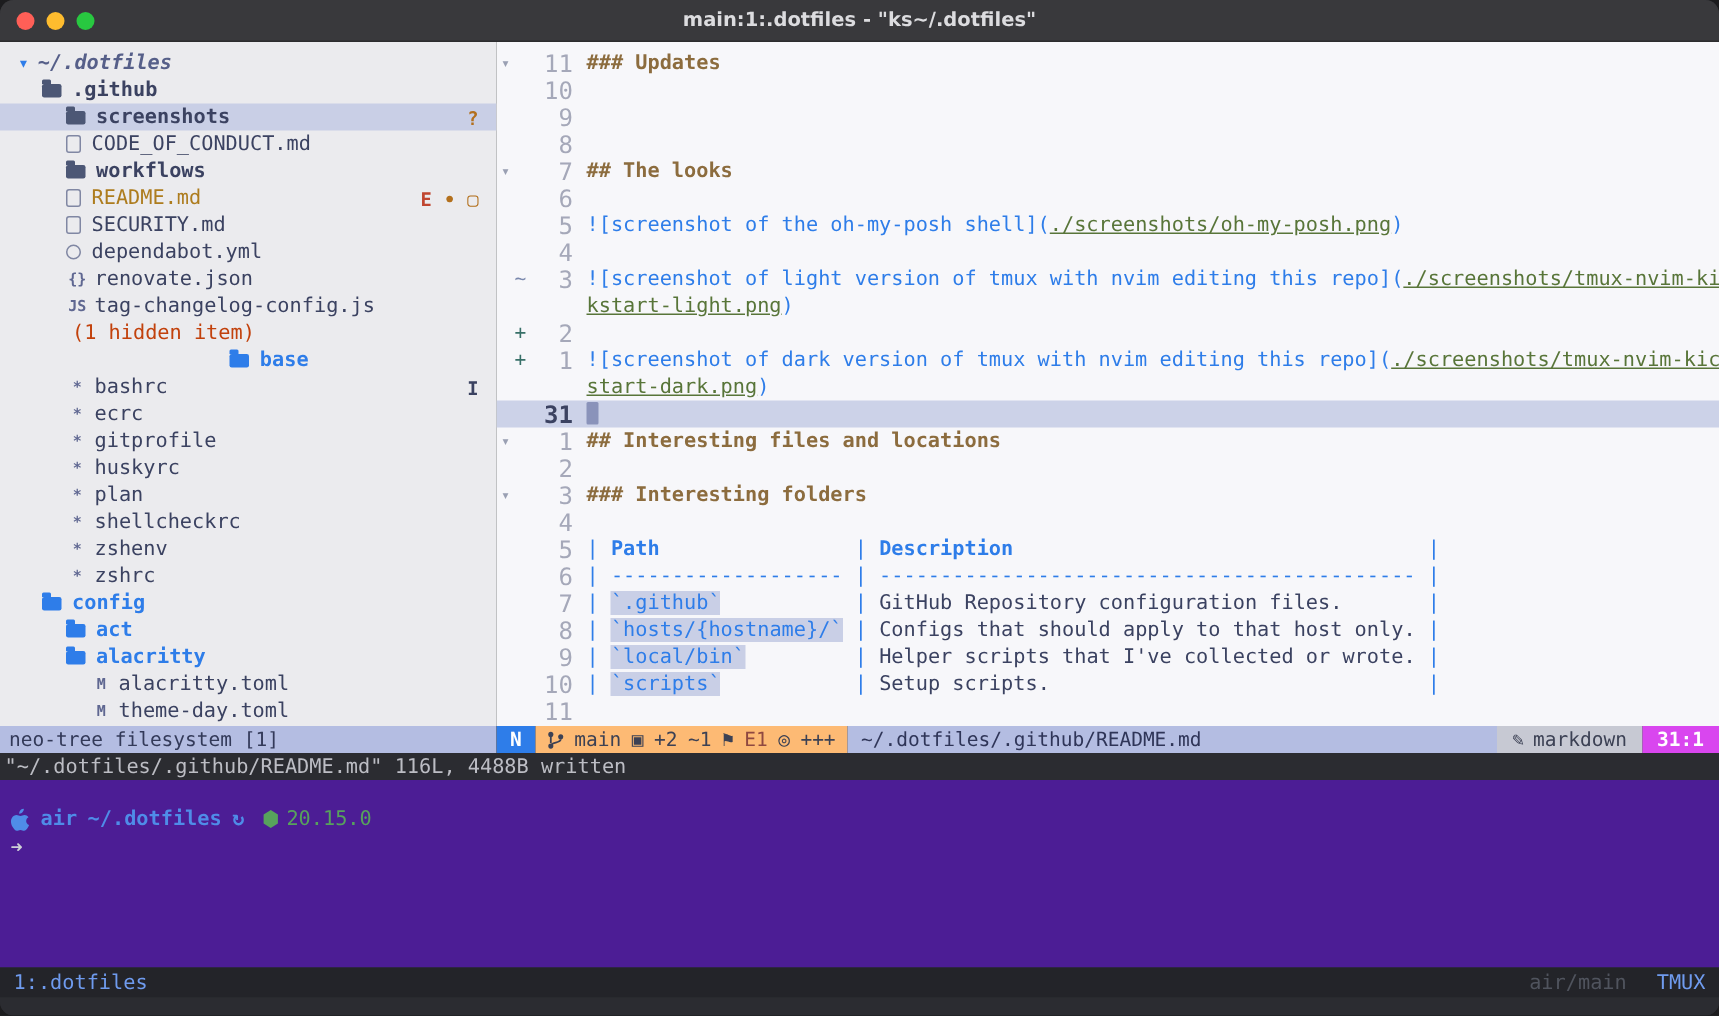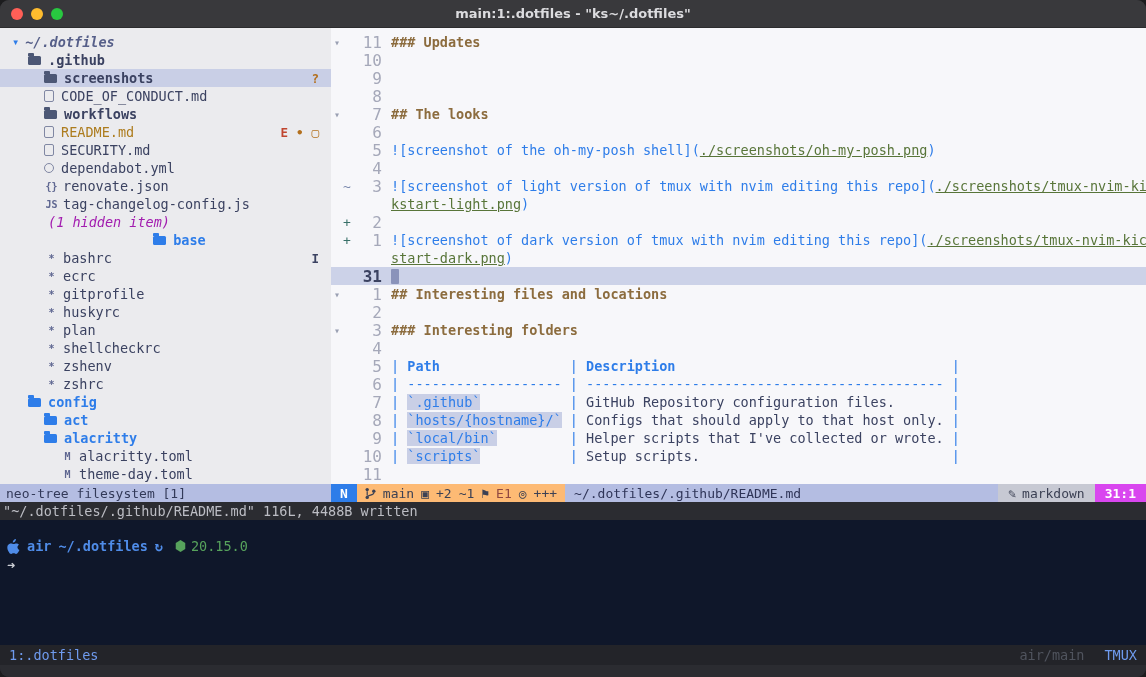--- a/index.html
+++ b/index.html
@@ -28,21 +28,21 @@
   .f-dark{background:#4c5775}.f-blue{background:#2e7de9}
   .i-doc{width:10px;height:12px;border:1.2px solid #8087a3;border-radius:2px;margin-right:7px;flex-shrink:0;display:inline-block}
   .i-circle{width:10px;height:10px;border:1.2px solid #8087a3;border-radius:50%;margin-right:7px;flex-shrink:0;display:inline-block}
   .i-text{width:15px;margin-right:4px;font-size:10px;color:#5f6791;text-align:center;flex-shrink:0;display:inline-block;font-weight:bold}
   .i-none{width:4px;display:inline-block}
   .lbl-root{font-style:italic;font-weight:bold;color:#565f89}
   .lbl-dir{color:#3b4261;font-weight:bold}
   .lbl-dir-blue{color:#2e7de9;font-weight:bold}
   .lbl-file{color:#3b4261}
   .lbl-file-orange{color:#ad7c1e}
-  .lbl-muted{color:#a21caf;font-style:italic}
+  .lbl-muted{color:#c2410c;}
 
   
   .editor{flex:1;background:#f7f7fa;padding-top:5px;font-size:13.5px;overflow:hidden}
   .ed-row{height:18px;display:flex;align-items:center;white-space:pre}
   .ed-row.cursorline{background:#ccd2e8}
   .fold{width:12px;padding-left:3px;color:#9aa0b3;font-size:10px;flex-shrink:0}
   .sign{width:13px;color:#387068;font-size:13px;flex-shrink:0}
   .sign.chg{color:#7a88ad}
   .num{width:26px;text-align:right;color:#a5a8b9;font-size:16px;flex-shrink:0}
   .num-cur{color:#3b4261;font-weight:bold}
@@ -64,21 +64,21 @@
   .sl-mode{background:#2e7de9;color:#fff;font-weight:bold;padding:0 9px}
   .sl-git{background:#fdba74;color:#3c4154;padding:0 8px;gap:7px}
   .sl-git .er{color:#8f4840}
   .sl-git svg{display:block}
   .sl-path{background:#b4bde2;color:#2f3558;padding:0 9px;flex:1}
   .sl-ft{background:#c7c9d3;color:#3c4154;padding:0 10px;gap:6px}
   .sl-pos{background:#d946ef;color:#fff;font-weight:bold;padding:0 10px}
 
   
   .msgline{height:18px;flex-shrink:0;background:#2b2c31;color:#bcbdc4;font-size:13.5px;display:flex;align-items:center;padding-left:3px;white-space:pre}
-  .shell{flex:1;background:#0f172a;padding:17px 7px 0;font-size:13.5px;color:#c6c8cf;overflow:hidden}
+  .shell{flex:1;background:#4c1d95;padding:17px 7px 0;font-size:13.5px;color:#c6c8cf;overflow:hidden}
   .prompt-line{height:18px;display:flex;align-items:center;white-space:pre}
   .p-blue{color:#4f8ce8;font-weight:bold}
   .p-gap{width:7px;display:inline-block}
   .p-green{color:#57a25c;display:flex;align-items:center;gap:5px;margin-left:12px}
   .apple svg,.hex svg{display:block}
   .arrow-line{height:18px;display:flex;align-items:center;color:#cdd0d6;margin-top:1px}
 
   
   .tmuxbar{height:20px;flex-shrink:0;background:#232429;display:flex;align-items:center;padding:0 9px;font-size:13.5px;white-space:pre}
   .tmux-left{color:#6f9bee}

